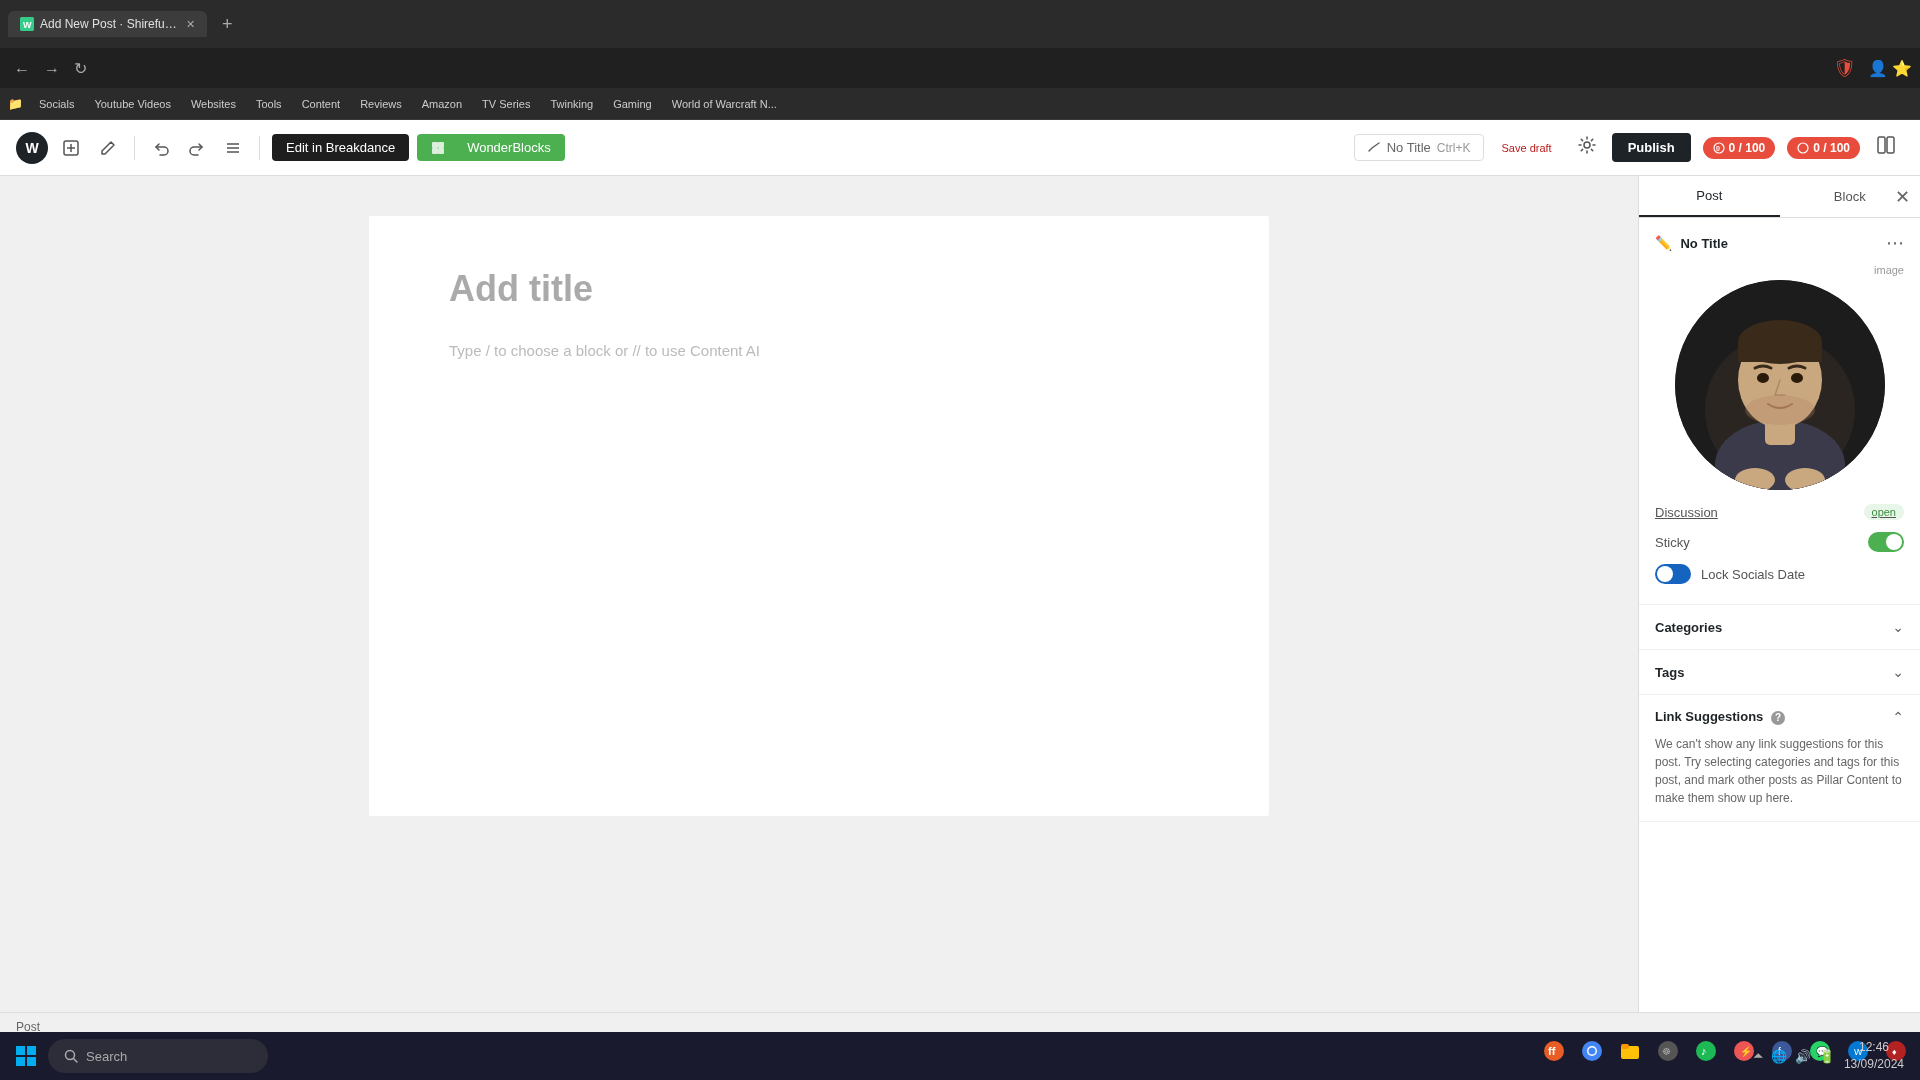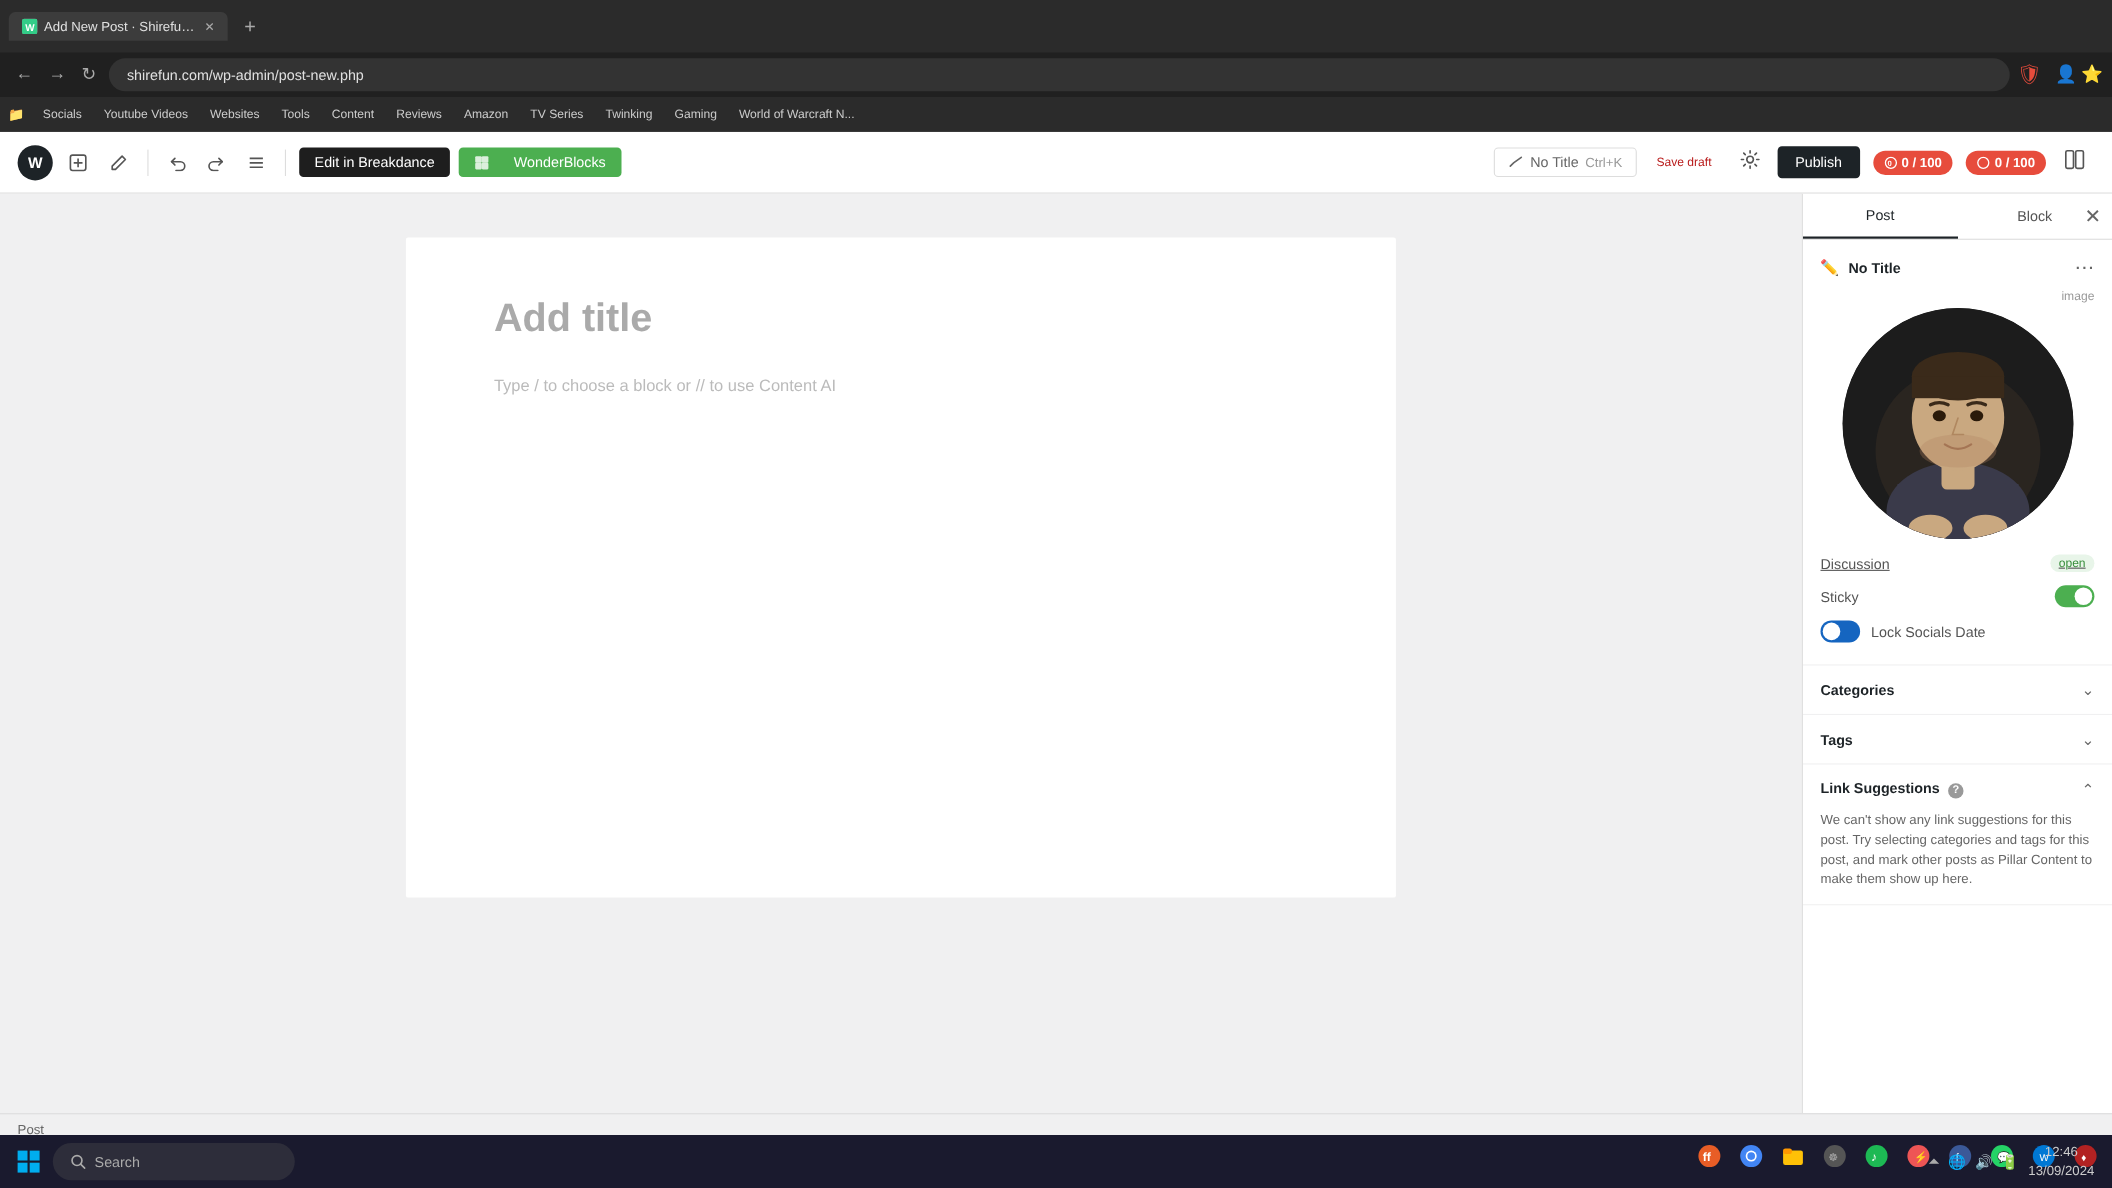--- a/index.html
+++ b/index.html
@@ -188,21 +188,21 @@
       cursor: pointer;
       padding: 6px 10px;
     }
     .publish-btn {
       background: #1d2327;
       color: white;
       border: none;
       border-radius: 4px;
       padding: 7px 16px;
       font-size: 13px;
-      font-weight: 400;
+      font-weight: 700;
       cursor: pointer;
     }
     .score-badge {
       background: #e74c3c;
       color: white;
       border-radius: 20px;
       padding: 4px 10px;
       font-size: 12px;
       font-weight: bold;
       display: flex;
@@ -517,21 +517,20 @@
   </div>
   <button class="tab-new">+</button>
 </div>
 
 <div class="browser-nav">
   <div class="nav-icons">
     <button class="nav-btn">←</button>
     <button class="nav-btn">→</button>
     <button class="nav-btn">↻</button>
   </div>
-  <input class="address-bar" value="shirefun.com/wp-admin/post-new.php" style="">
   <div class="ext-icons">
     <span style="color:#e74c3c;font-size:18px;">🛡</span>
     <span style="color:#aaa;font-size:16px;margin-left:8px;">👤</span>
     <span style="color:#aaa;font-size:16px;">⭐</span>
   </div>
 </div>
 
 <div class="bookmarks-bar">
   <span style="color:#aaa;font-size:12px;margin-right:4px;">📁</span>
   <div class="bookmark-item">

